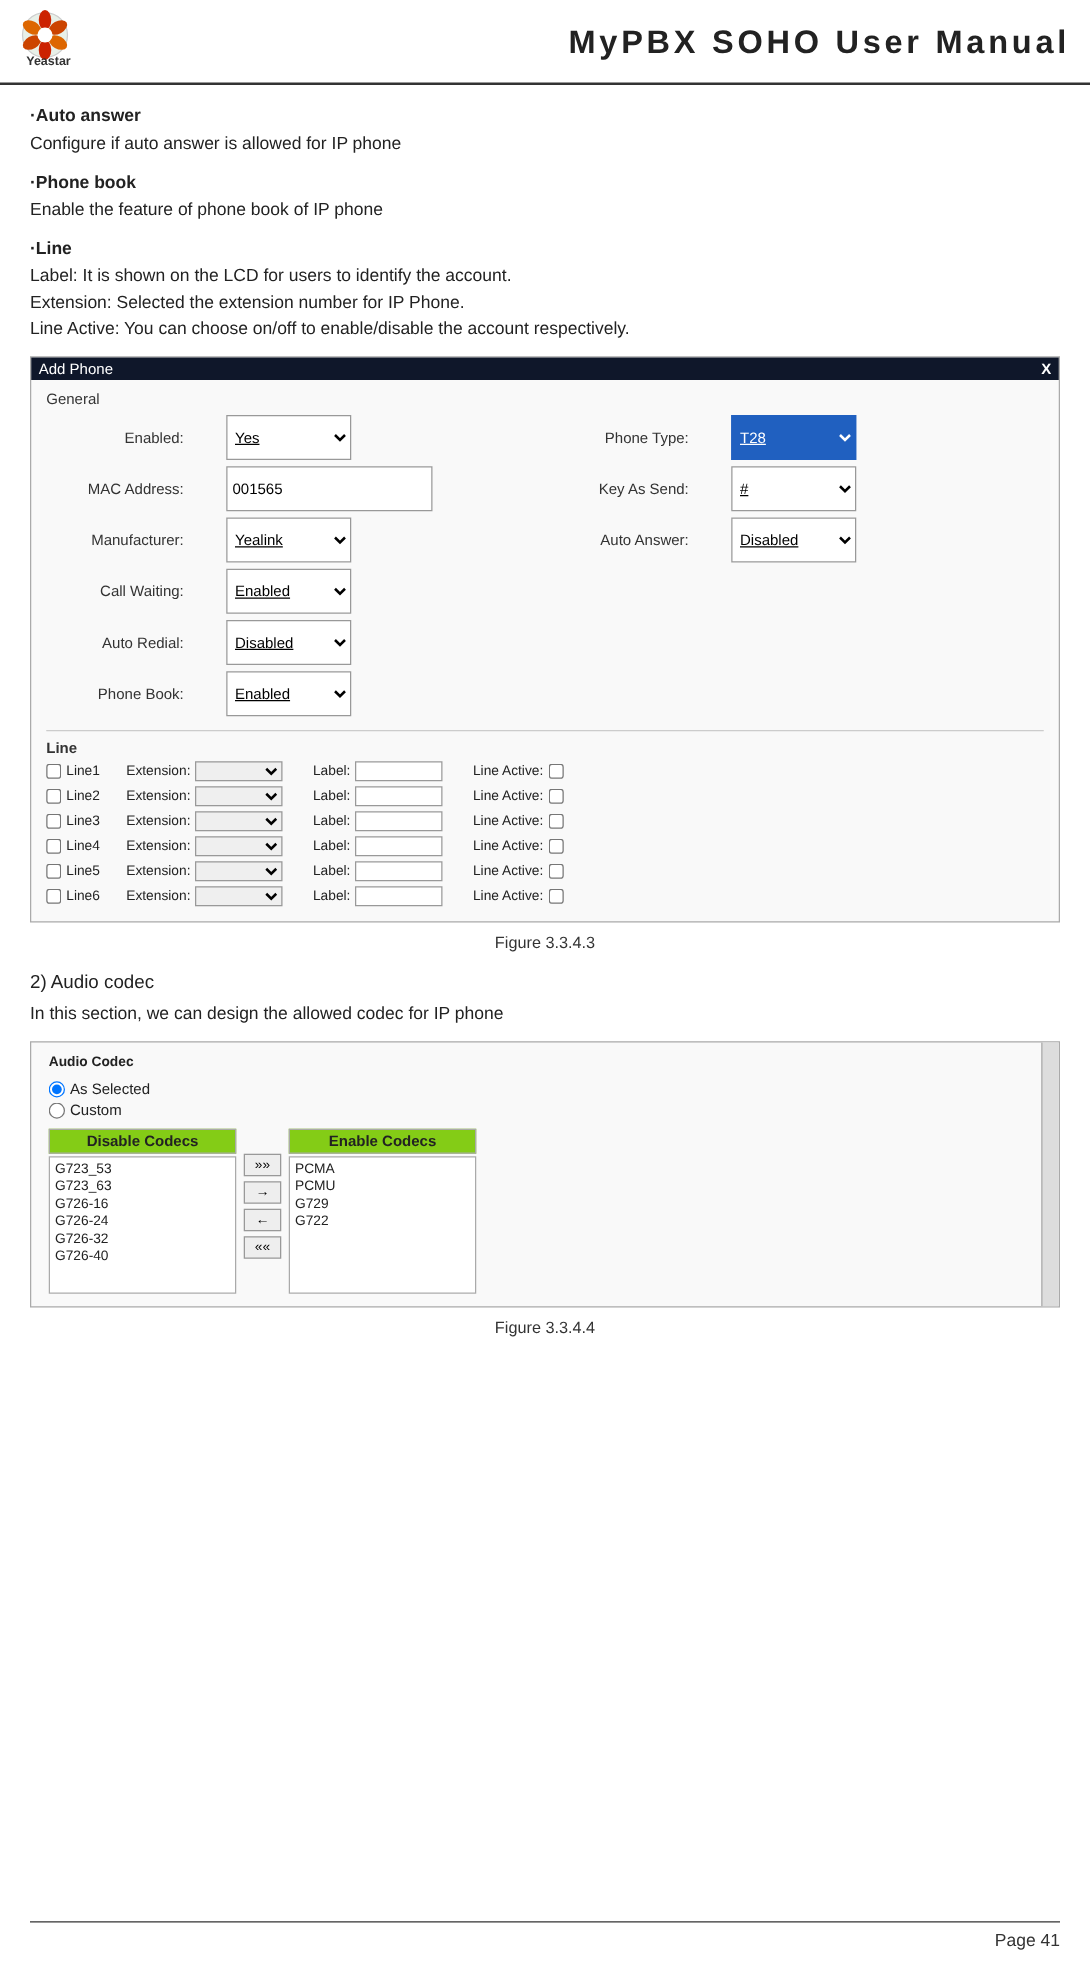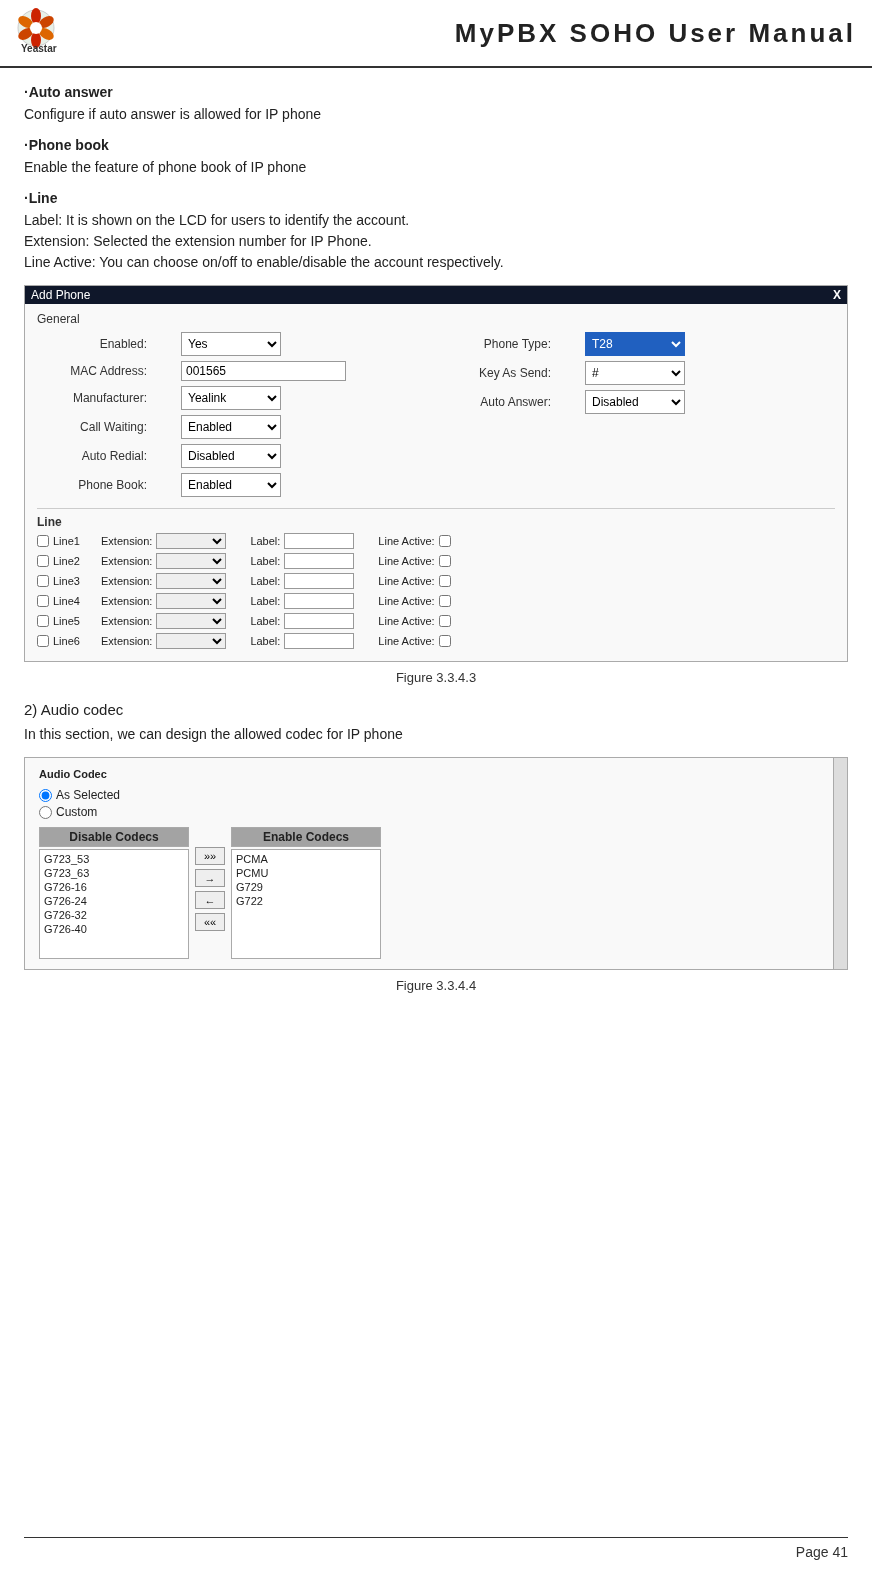--- a/index.html
+++ b/index.html
@@ -80,29 +80,30 @@
       min-width: 110px;
       margin-right: 6px;
       color: #333;
     }
     .form-select {
       border: 1px solid #999;
       background: #fff;
       font-size: 12px;
       padding: 1px 2px;
       min-width: 100px;
-      height: 24px;
+      height: 36px;
+      text-decoration: underline;
     }
     .form-input {
       border: 1px solid #999;
       background: #fff;
       font-size: 12px;
       padding: 1px 4px;
       min-width: 100px;
-      height: 20px;
+      height: 36px;
     }
     .form-input-blue {
       background: #2060c0;
       color: #fff;
       border: 1px solid #2060c0;
     }
     .two-col {
       display: flex;
       gap: 0;
     }
@@ -203,21 +204,21 @@
       margin-top: 8px;
     }
     .codec-col {
       display: flex;
       flex-direction: column;
     }
     .codec-col-header {
       font-size: 12px;
       font-weight: bold;
       text-align: center;
-      background: #a3a3a3;
+      background: #84cc16;
       border: 1px solid #aaa;
       padding: 2px 21px;
       margin-bottom: 2px;
     }
     .codec-list {
       border: 1px solid #aaa;
       background: #fff;
       min-width: 150px;
       min-height: 110px;
       font-size: 11px;

